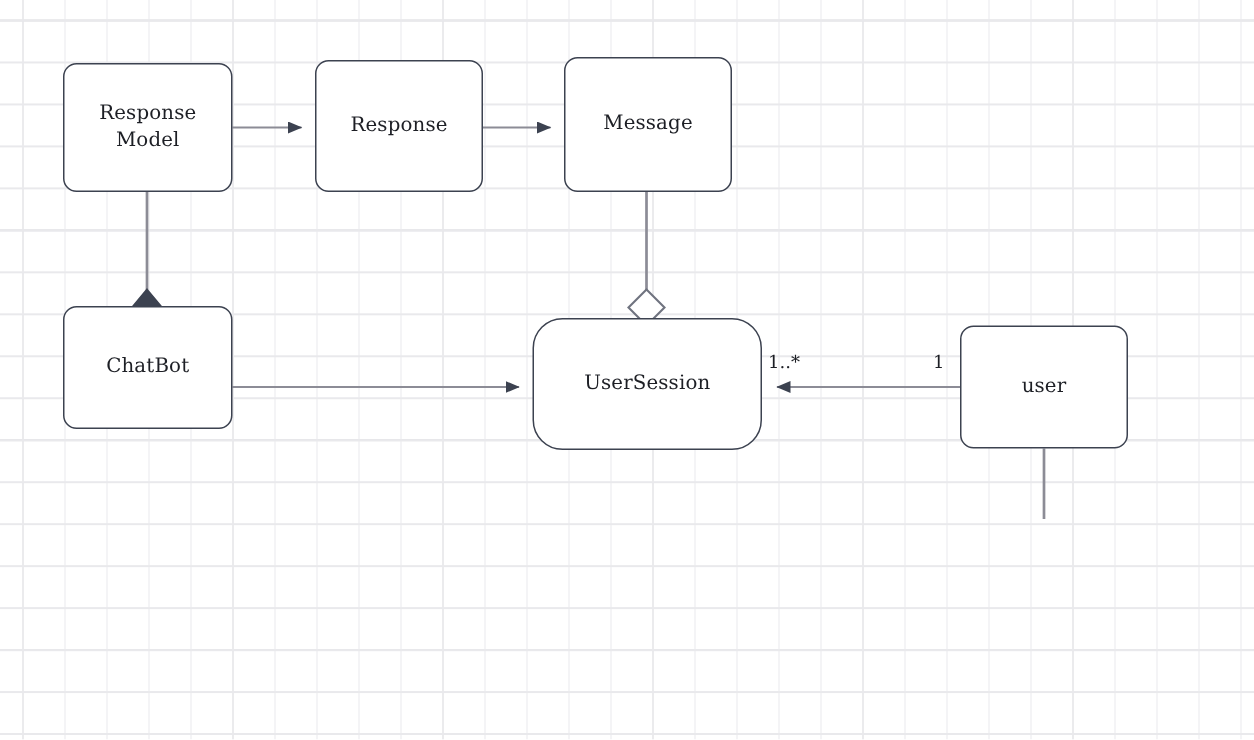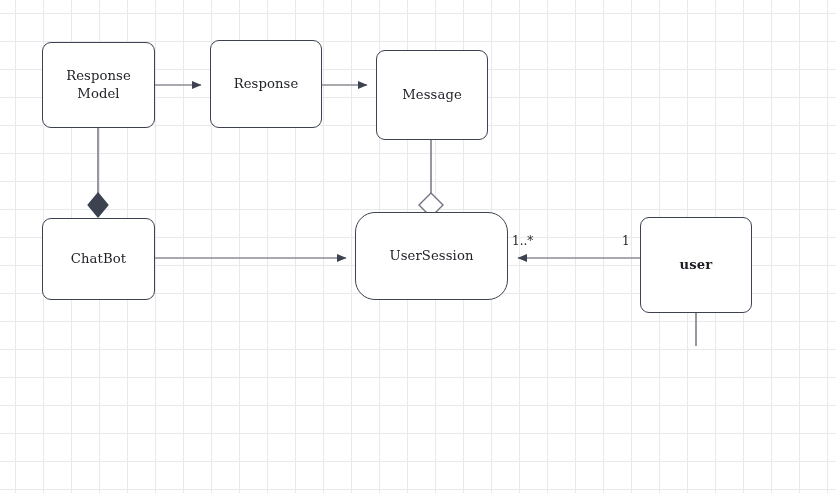--- a/index.html
+++ b/index.html
@@ -107,33 +107,33 @@
 
   <div class="node" style="left:42px; top:42px; width:113px; height:86px;">
     <span class="node-label">Response
 Model</span>
   </div>
 
   <div class="node" style="left:210px; top:40px; width:112px; height:88px;align-items:center;">
     <span class="node-label">Response</span>
   </div>
 
-  <div class="node" style="left:376px; top:38px; width:112px; height:90px;margin-top:12px;">
+  <div class="node" style="left:376px; top:38px; width:112px; height:90px;">
     <span class="node-label">Message</span>
   </div>
 
-  <div class="node" style="left:42px; top:218px; width:113px; height:82px;text-align:right;">
+  <div class="node" style="left:42px; top:204px; width:113px; height:82px;text-align:right;">
     <span class="node-label">ChatBot</span>
   </div>
 
   <div class="node" style="left:355px; top:212px; width:153px; height:88px;border-radius:20px;">
     <span class="node-label">UserSession</span>
   </div>
 
-  <div class="node" style="left:640px; top:217px; width:112px; height:96px;font-weight:bold;">
+  <div class="node" style="left:640px; top:217px; width:112px; height:82px;">
     <span class="node-label">user</span>
   </div>
 
 
   <span class="edge-label" style="left:512px; top:235px;">1..*</span>
 
   <span class="edge-label" style="left:622px; top:235px;">1</span>
 
 </div>
 

